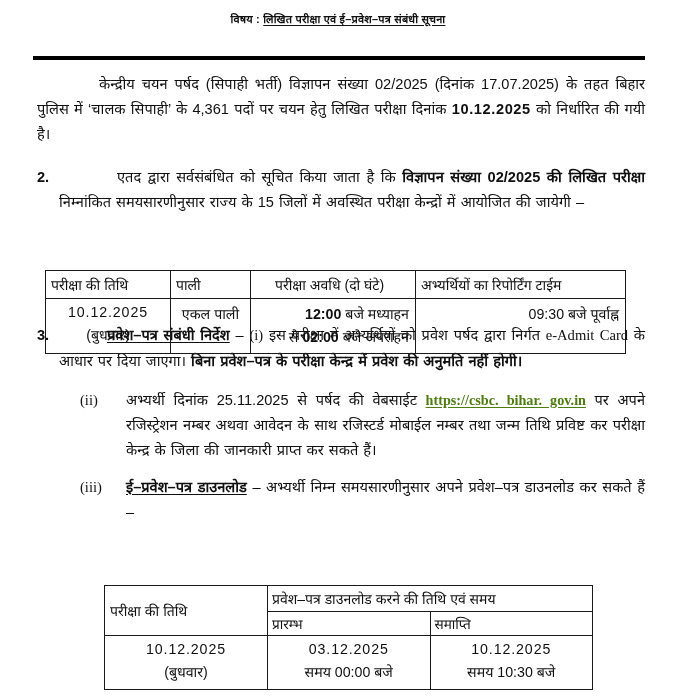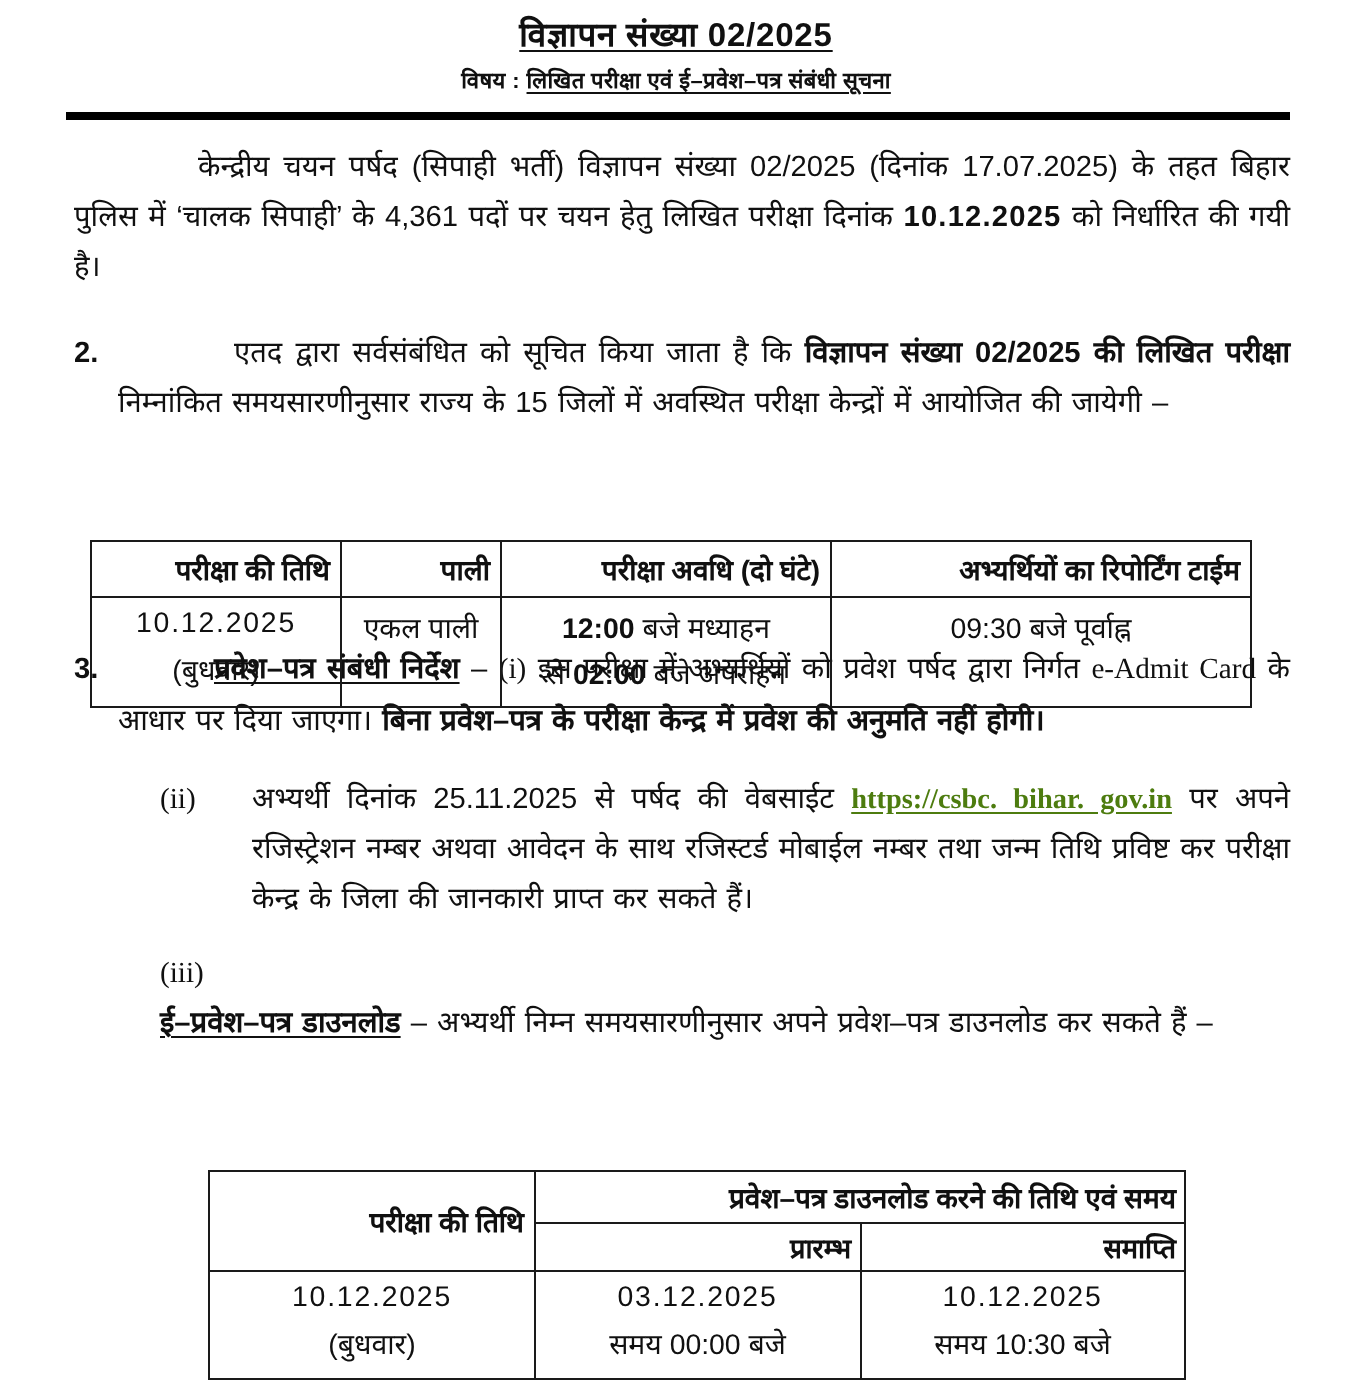--- a/index.html
+++ b/index.html
@@ -125,28 +125,28 @@
     table-layout: fixed;
     font-size: 14.2px;
   }
   table.doc-table td, table.doc-table th {
     border: 1.3px solid #1a1a1a;
     padding: 3px 6px;
     vertical-align: top;
     font-weight: normal;
   }
   table.doc-table th {
-    text-align: right;
-    font-weight: bold;
+    text-align: left;
+    font-weight: normal;
     font-size: 14px;
     padding: 4px 5px;
     vertical-align: middle;
   }
   .cell-center { text-align: center; }
-  .cell-left { text-align: center; }
+  .cell-left { text-align: right; }
   .spaced { letter-spacing: 0.9px; }
 
   .table1-wrap {
     position: absolute;
     left: 45px;
     top: 270px;
     width: 580px;
   }
   #table1 { width: 580px; }
   #table1 .c-date { width: 125px; }
@@ -172,21 +172,20 @@
   #table2 .sub-head { padding: 2px 4px; font-size: 13.6px; }
   #table2 td { height: 26px; }
   #table2 .body-row td { padding-top: 5px; padding-bottom: 8px; }
   .tline { display: block; }
   .tline + .tline { margin-top: 5px; }
 </style>
 </head>
 <body>
 
 <div class="doc-header">
-  <div class="hdr-line1">विज्ञापन संख्या 02/2025</div>
   <div class="hdr-line2-wrap">
     <span class="hdr-subject-label">विषय :</span>
     <span class="hdr-subject-text">लिखित परीक्षा एवं ई–प्रवेश–पत्र संबंधी सूचना</span>
   </div>
 </div>
 <div class="thick-rule"></div>
 
 <div class="body-wrap">
 
   <p class="para para-1"><span>केन्द्रीय चयन पर्षद (सिपाही भर्ती) विज्ञापन संख्या 02/2025 (दिनांक 17.07.2025) के तहत बिहार पुलिस में ‘चालक सिपाही’ के 4,361 पदों पर चयन हेतु लिखित परीक्षा दिनांक </span><span class="b num-tight">10.12.2025</span><span> को निर्धारित की गयी है।</span></p>
@@ -205,21 +204,21 @@
     </div>
   </div>
 
   <div class="sub">
     <div class="sub-num">(ii)</div>
     <div class="sub-body">
       <p class="para"><span>अभ्यर्थी दिनांक 25.11.2025 से पर्षद की वेबसाईट </span><a class="weblink" href="#">https://csbc. bihar. gov.in</a><span class="hang" style="margin-left:0"> पर अपने रजिस्ट्रेशन नम्बर अथवा आवेदन के साथ रजिस्टर्ड मोबाईल नम्बर तथा जन्म तिथि प्रविष्ट कर परीक्षा केन्द्र के जिला की जानकारी प्राप्त कर सकते हैं।</span></p>
     </div>
   </div>
 
-  <div class="sub" style="margin-top:12px;flex-direction:column;">
+  <div class="sub" style="margin-top:12px;">
     <div class="sub-num">(iii)</div>
     <div class="sub-body">
       <p class="para"><span class="b u">ई–प्रवेश–पत्र डाउनलोड</span><span> – अभ्यर्थी निम्न समयसारणीनुसार अपने प्रवेश–पत्र डाउनलोड कर सकते हैं –</span></p>
     </div>
   </div>
 
 </div>
 
 <div class="table1-wrap">
   <table class="doc-table" id="table1">

